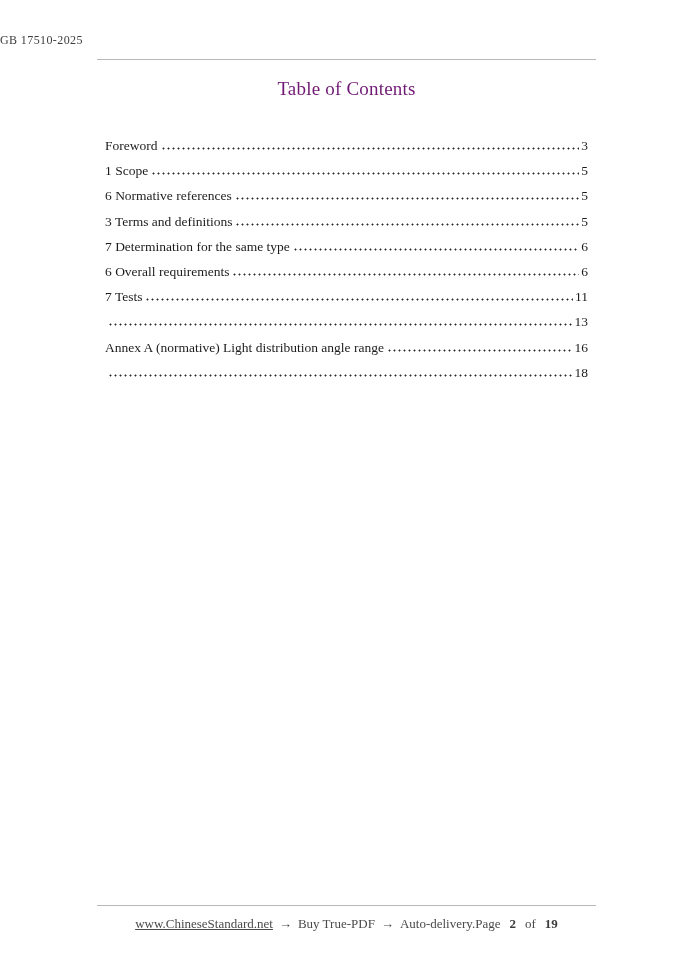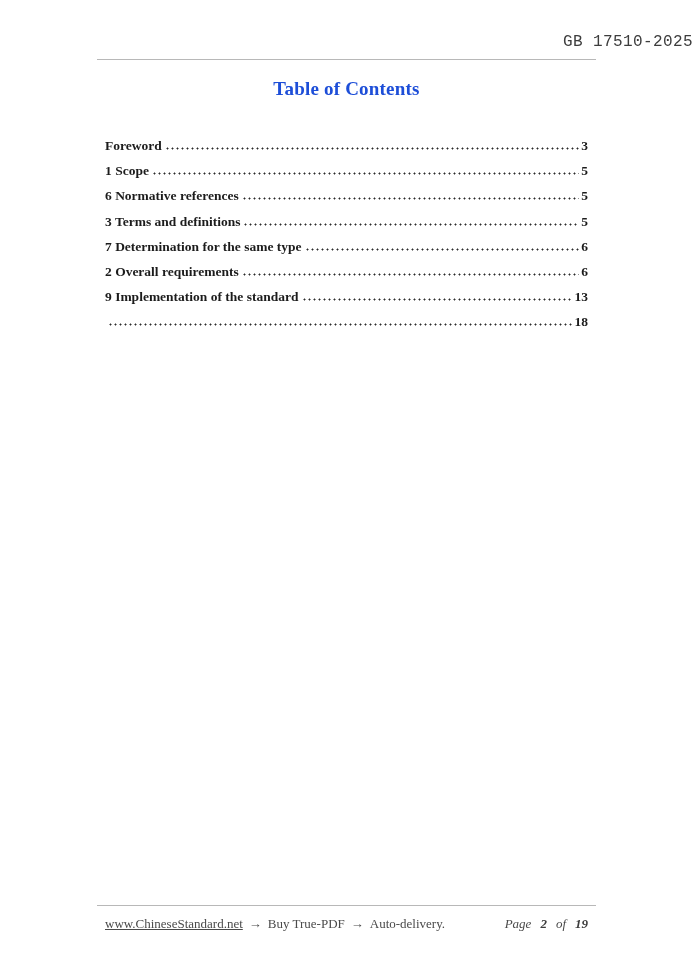--- a/index.html
+++ b/index.html
@@ -8,46 +8,45 @@
     width: 693px;
     height: 980px;
     background: #ffffff;
     font-family: "Liberation Serif", serif;
     color: #1c1c1c;
     overflow: hidden;
   }
   .doc-number {
     position: absolute;
     top: 33px; left: 0; width: 100%;
-    text-align: right;
-    font-size: 16px;
+    text-align: left;
+    font-size: 12px;
     color: #3d3d3d;
     letter-spacing: 0.4px;
-    font-family: Liberation Mono, monospace;
   }
   .rule {
     position: absolute;
     left: 97px; width: 499px; height: 0;
     border-top: 1px solid #b8b8b8;
   }
   .rule-header { top: 59px; }
   .rule-footer { top: 905px; }
   .page-title {
     position: absolute;
     top: 78px; left: 0; width: 100%;
     margin: 0;
     text-align: center;
     font-size: 19px;
-    font-weight: 700;
-    color: #1d4ed8;
+    font-weight: 400;
+    color: #701a75;
     letter-spacing: 0.2px;
   }
   .toc {
     position: absolute;
-    top: 137px; left: 105px; width: 483px; font-weight: bold;
+    top: 137px; left: 105px; width: 483px;
   }
   .toc-row {
     display: flex;
     align-items: baseline;
     height: 25.2px;
     font-size: 13.5px;
     line-height: 17px;
   }
   .toc-label { white-space: nowrap; }
   .toc-leader {
@@ -57,40 +56,39 @@
     background-image: radial-gradient(circle, #2b2b2b 0.85px, rgba(0,0,0,0) 1.15px);
     background-size: 5px 3px;
     background-repeat: repeat-x;
     background-position: left bottom;
   }
   .toc-page { white-space: nowrap; }
   .footer-row {
     position: absolute;
     top: 916px; left: 105px; width: 483px;
     display: flex;
-    justify-content: space-between;
+    justify-content: center;
     font-size: 13px;
     color: #4a4a4a;
   }
   .footer-left {
     display: flex;
     gap: 6px;
     align-items: baseline;
   }
   .site-link {
     color: #4a4a4a;
     text-decoration: underline;
     cursor: pointer;
   }
   .arrow { color: #4a4a4a; }
   .page-indicator {
     display: flex;
     gap: 9px;
     align-items: baseline;
-    font-style: italic;
   }
   .page-indicator b { font-weight: 700; color: #3d3d3d; }
 </style>
 </head>
 <body>
 
 <div class="page">
 
   <div class="doc-number">GB 17510-2025</div>
 
@@ -118,28 +116,37 @@
         <span class="toc-label">3 Terms and definitions</span>
         <span class="toc-leader"></span>
         <span class="toc-page">5</span>
       </div>
       <div class="toc-row">
         <span class="toc-label">7 Determination for the same type</span>
         <span class="toc-leader"></span>
         <span class="toc-page">6</span>
       </div>
       <div class="toc-row">
-        <span class="toc-label">2 Overall requirements</span>
+        <span class="toc-label">6 Overall requirements</span>
         <span class="toc-leader"></span>
         <span class="toc-page">6</span>
       </div>
       <div class="toc-row">
-        <span class="toc-label">9 Implementation of the standard</span>
+        <span class="toc-label">7 Tests</span>
+        <span class="toc-leader"></span>
+        <span class="toc-page">11</span>
+      </div>
+      <div class="toc-row">
         <span class="toc-leader"></span>
         <span class="toc-page">13</span>
+      </div>
+      <div class="toc-row">
+        <span class="toc-label">Annex A (normative) Light distribution angle range</span>
+        <span class="toc-leader"></span>
+        <span class="toc-page">16</span>
       </div>
       <div class="toc-row">
         <span class="toc-leader"></span>
         <span class="toc-page">18</span>
       </div>
     </div>
 
   <div class="rule rule-footer"></div>
 
   <div class="footer-row">

